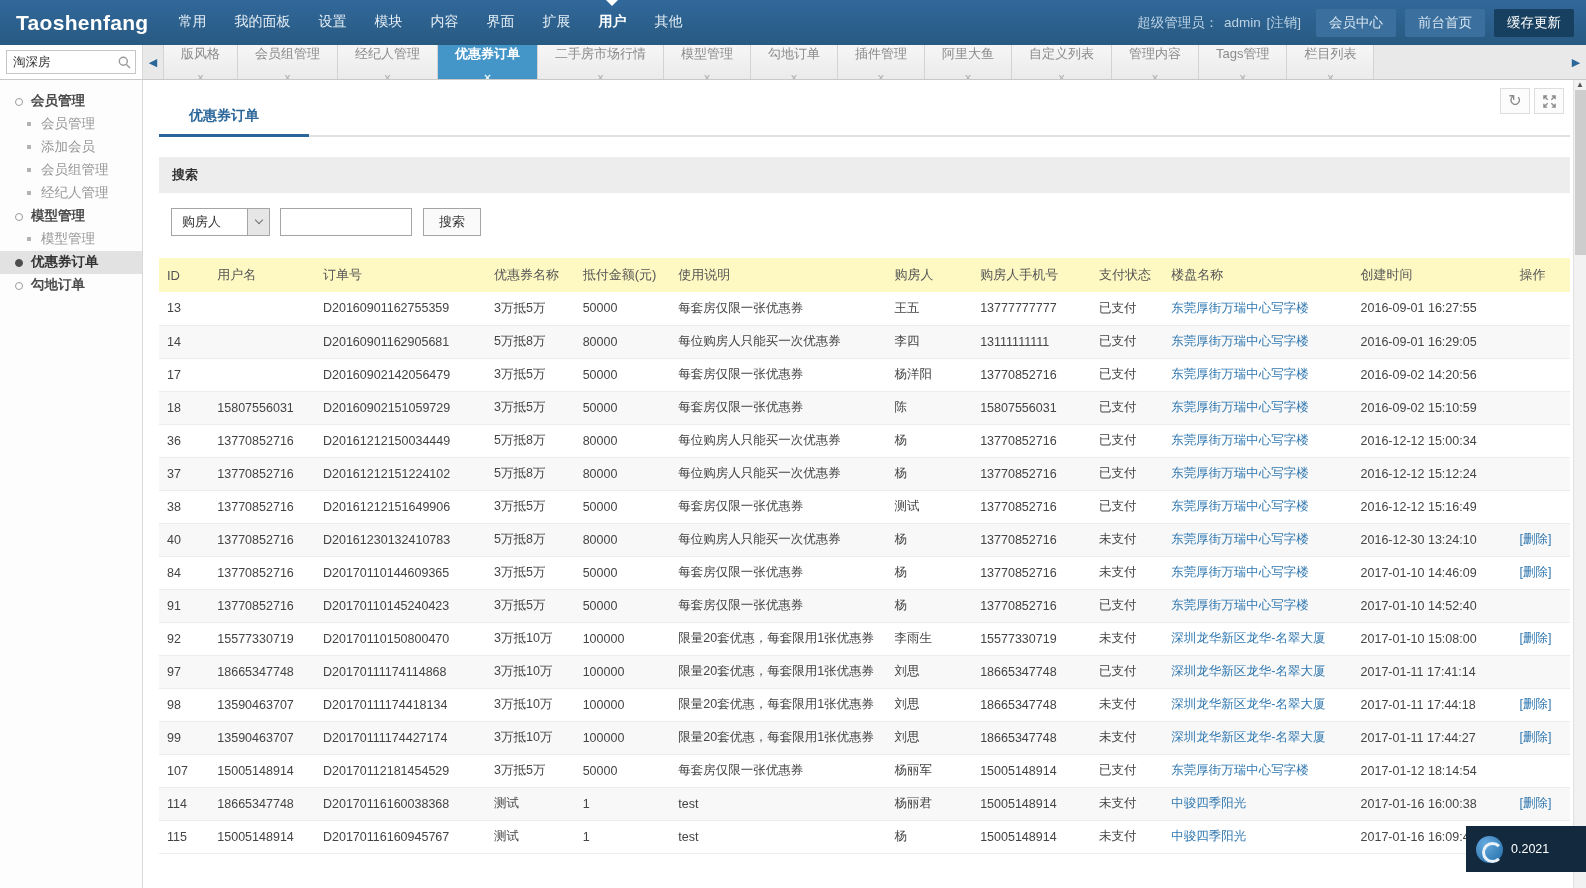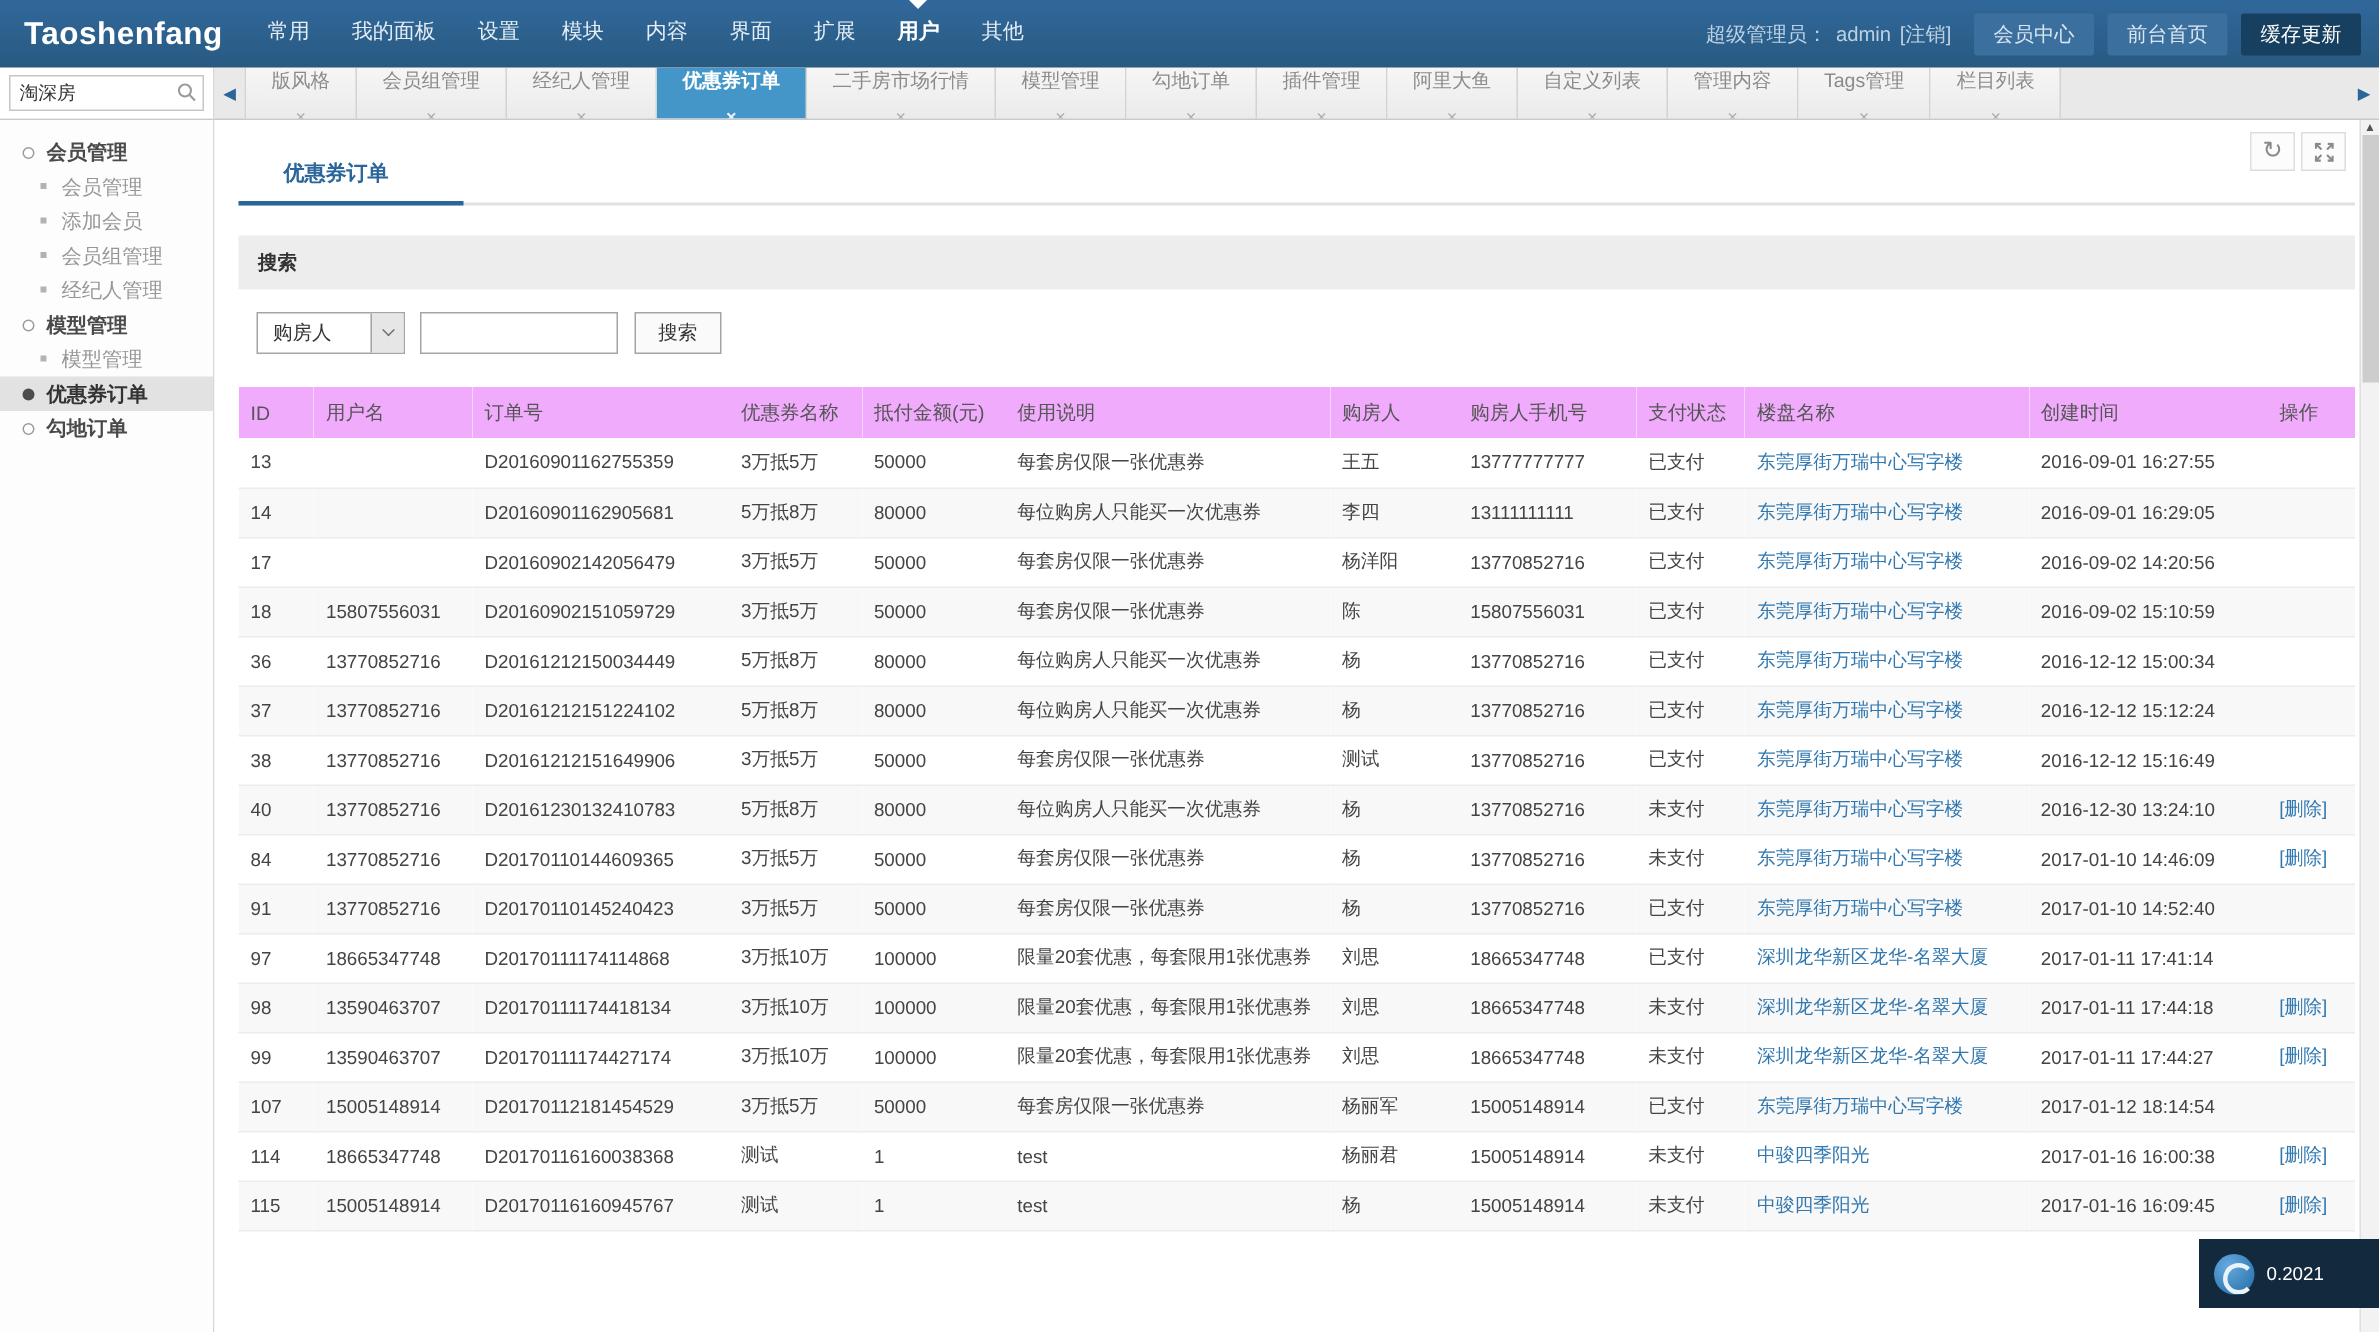--- a/index.html
+++ b/index.html
@@ -29,21 +29,21 @@
   .tabs-arrow{width:20px;flex:none;display:flex;align-items:center;justify-content:center;color:#2b669a;font-size:11px;cursor:pointer;}
   .tabs{display:flex;flex:1;overflow:hidden;}
   .tab{display:flex;align-items:center;gap:8px;padding:0 17px;font-size:13px;color:#8b8b8b;background:linear-gradient(#f6f6f6,#ebebeb);border-right:1px solid #d3d3d3;white-space:nowrap;cursor:pointer;flex-direction:column;}
   .tab:first-child{border-left:1px solid #d3d3d3;}
   .tab .x{color:#adadad;font-size:12px;}
   .tab.active{background:#4496c8;color:#fff;font-weight:bold;}
   .tab.active .x{color:#eaf4fb;}
   
   .layout{display:flex;height:808px;}
   .sidebar{width:143px;flex:none;border-right:1px solid #d8d8d8;background:#fdfdfd;padding-top:10px;}
-  .side-item{font-size:13.5px;height:23px;line-height:23px;position:relative;cursor:pointer;white-space:nowrap;}
+  .side-item{font-size:13.5px;height:23px;line-height:23px;position:relative;cursor:pointer;white-space:nowrap;font-family:Liberation Mono, monospace;}
   .side-item.group{color:#4a4a4a;font-weight:bold;padding-left:31px;}
   .side-item.group::before{content:"";position:absolute;left:15px;top:8px;width:6px;height:6px;border:1px solid #9b9b9b;border-radius:50%;background:#fff;}
   .side-item.sub{color:#979797;padding-left:41px;font-weight:normal;}
   .side-item.sub::before{content:"";position:absolute;left:27px;top:9px;width:4px;height:4px;background:#b3b3b3;}
   .side-item.active{background:#e2e2e2;color:#333;}
   .side-item.active::before{background:#4d4d4d;border-color:#4d4d4d;}
   
   .content{flex:1;position:relative;padding:10px 16px 0 16px;background:#fff;}
   .content-tools{position:absolute;top:8px;right:22px;display:flex;gap:4px;}
   .tool-btn{width:30px;height:26px;border:1px solid #ddd;background:#fcfcfc;display:flex;align-items:center;justify-content:center;color:#8a8a8a;cursor:pointer;font-size:16px;line-height:1;}
@@ -53,21 +53,21 @@
   .panel-header{background:#ededed;color:#333;font-size:13px;font-weight:bold;padding:9px 13px;}
   .panel-body{padding:15px 12px 8px;}
   .select{display:inline-flex;height:28px;border:1px solid #a5a5a5;background:#fff;align-items:center;vertical-align:middle;cursor:pointer;}
   .sel-text{padding:0 26px 0 10px;font-size:13px;color:#333;min-width:62px;}
   .sel-arrow{width:22px;height:26px;background:#e6e6e6;border-left:1px solid #a5a5a5;display:flex;align-items:center;justify-content:center;}
   .chev{display:inline-block;width:6px;height:6px;border-right:1.5px solid #6f6f6f;border-bottom:1.5px solid #6f6f6f;transform:rotate(45deg);margin-top:-4px;}
   .text-input{height:28px;width:132px;border:1px solid #a5a5a5;margin-left:6px;vertical-align:middle;padding:0 6px;font-size:13px;outline:none;}
   .btn-search{height:28px;padding:0 15px;border:1px solid #a5a5a5;background:#fafafa;font-size:13px;color:#333;margin-left:6px;vertical-align:middle;cursor:pointer;}
   
   .data-table{width:100%;border-collapse:collapse;margin-top:14px;table-layout:fixed;}
-  .data-table th{background:#f0abfc;color:#555;font-size:13px;font-weight:normal;text-align:left;padding:8px 8px;white-space:nowrap;overflow:hidden;}
+  .data-table th{background:#fef9c3;color:#555;font-size:13px;font-weight:normal;text-align:left;padding:8px 8px;white-space:nowrap;overflow:hidden;}
   .data-table td{font-size:12.5px;color:#444;padding:0 8px;height:33px;border-bottom:1px solid #ececec;white-space:nowrap;overflow:hidden;text-overflow:ellipsis;}
   .data-table tbody tr:nth-child(even) td{background:#f8f8f8;}
   a.link{color:#3178b0;text-decoration:none;cursor:pointer;}
   
   .scrollbar{position:absolute;top:80px;right:0;bottom:0;width:13px;background:#f2f2f2;border-left:1px solid #e0e0e0;z-index:5;}
   .scroll-up{position:absolute;top:0;left:2px;font-size:8px;color:#555;}
   .scroll-thumb{position:absolute;top:10px;left:1px;width:11px;height:165px;background:#cdcdcd;cursor:pointer;}
   .watermark{position:absolute;right:0;bottom:16px;width:120px;height:46px;background:#12293e;display:flex;align-items:center;gap:8px;padding:0 10px;z-index:8;}
   .wm-logo{width:27px;height:27px;border-radius:50%;background:radial-gradient(circle at 35% 30%,#66aade,#1f6aa6);flex:none;position:relative;}
   .wm-logo::after{content:"";position:absolute;left:6px;top:6px;width:15px;height:15px;border-radius:50%;border:3px solid #eaf3fa;border-right-color:transparent;}
@@ -383,20 +383,34 @@
             <td>50000</td>
             <td>每套房仅限一张优惠券</td>
             <td>杨</td>
             <td>13770852716</td>
             <td>已支付</td>
             <td><a class="link">东莞厚街万瑞中心写字楼</a></td>
             <td>2017-01-10 14:52:40</td>
             <td></td>
           </tr>
           <tr>
+            <td>92</td>
+            <td>15577330719</td>
+            <td>D20170110150800470</td>
+            <td>3万抵10万</td>
+            <td>100000</td>
+            <td>限量20套优惠，每套限用1张优惠券</td>
+            <td>李雨生</td>
+            <td>15577330719</td>
+            <td>未支付</td>
+            <td><a class="link">深圳龙华新区龙华-名翠大厦</a></td>
+            <td>2017-01-10 15:08:00</td>
+            <td><a class="link">[删除]</a></td>
+          </tr>
+          <tr>
             <td>97</td>
             <td>18665347748</td>
             <td>D20170111174114868</td>
             <td>3万抵10万</td>
             <td>100000</td>
             <td>限量20套优惠，每套限用1张优惠券</td>
             <td>刘思</td>
             <td>18665347748</td>
             <td>已支付</td>
             <td><a class="link">深圳龙华新区龙华-名翠大厦</a></td>

